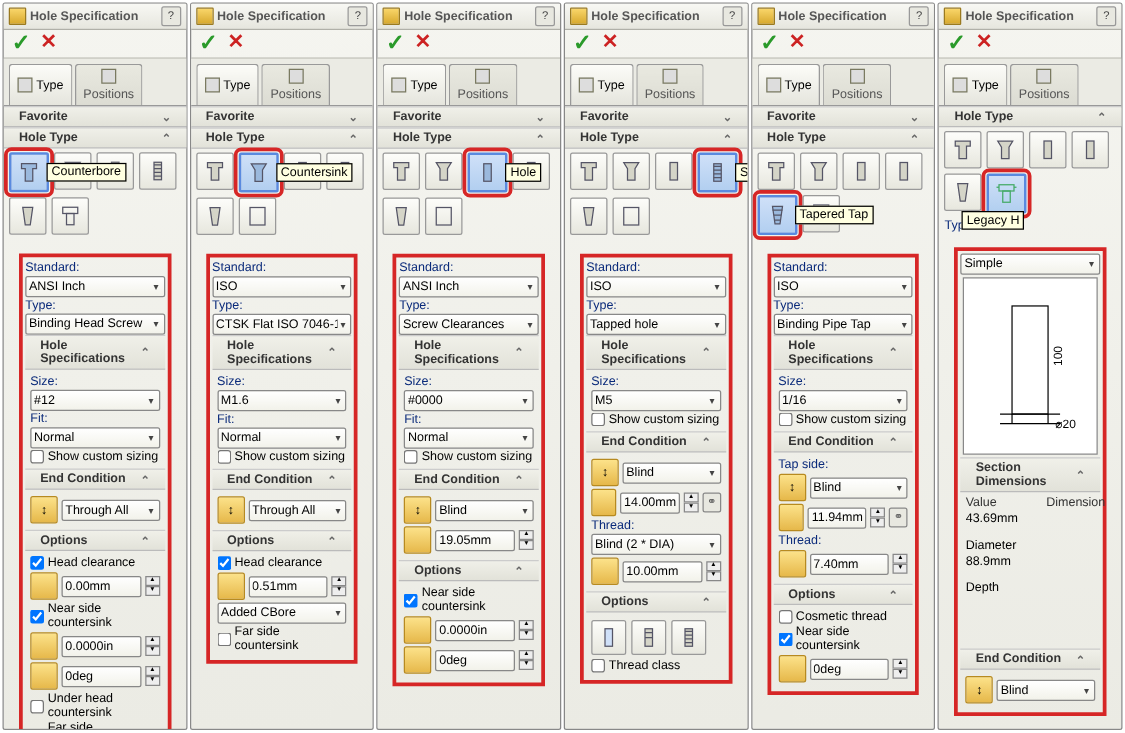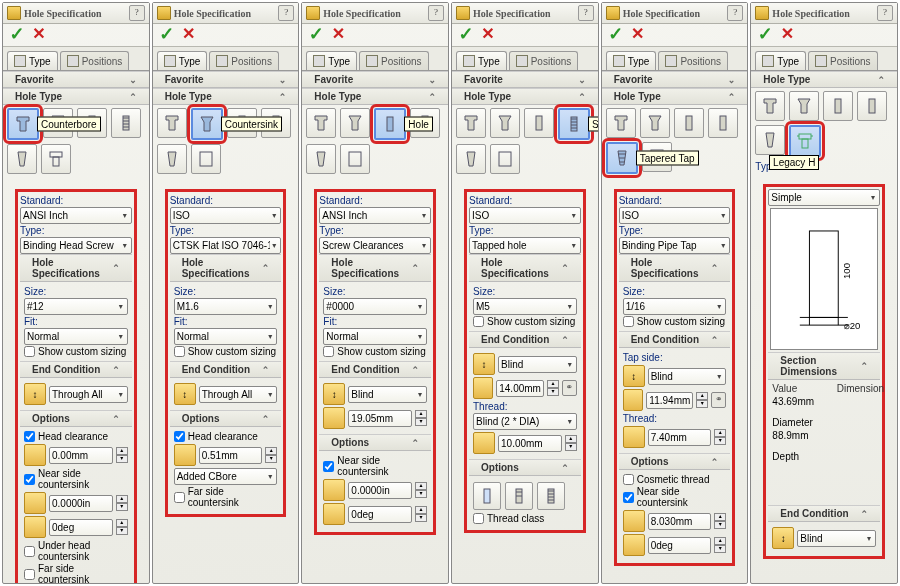--- a/index.html
+++ b/index.html
@@ -24,21 +24,20 @@
     flex-direction: column;
     border-radius: 2px;
   }
   .titlebar {
     display: flex;
     align-items: center;
     gap: 3px;
     padding: 2px 4px;
     background: linear-gradient(#f8f8f4, #e6e6de);
     border-bottom: 1px solid #b0b0a8;
-    font-family: Liberation Serif, serif;
   }
   .cube-icon {
     width: 12px; height: 12px;
     background: linear-gradient(#f9d66a,#d8a92e);
     border: 1px solid #9a7a20;
     border-radius: 1px;
   }
   .title-text { font-weight: bold; color: #555; flex:1; white-space: nowrap; overflow:hidden; }
   .title-btn {
     width: 14px; height: 14px;
@@ -61,21 +60,21 @@
   .tabbar { display:flex; gap:2px; padding:4px 4px 0 4px; border-bottom:1px solid #999; background:#ebebe4; }
   .tab {
     padding: 3px 6px;
     border: 1px solid #999;
     border-bottom: none;
     border-radius: 3px 3px 0 0;
     background: linear-gradient(#fcfcf8,#e5e5dd);
     display:flex; align-items:center; gap:3px;
     font-size:10px;
   }
-  .tab.inactive { background: linear-gradient(#e9e9e0,#dcdcd3); color:#555; }
+  .tab.inactive { background: linear-gradient(#e9e9e0,#dcdcd3); color:#555;flex-direction:column; }
   .tab-icon { width:10px;height:10px;display:inline-block;border:1px solid #7a7a60;background:#ddd; }
   .section-head {
     display:flex; align-items:center; justify-content:space-between;
     padding: 2px 12px;
     background: linear-gradient(#f0f0e9, #e2e2d9);
     border-top:1px solid #ccc;
     border-bottom:1px solid #bbb;
     font-weight:bold;
     color:#333;
   }
@@ -895,30 +894,20 @@
             <input type="checkbox" style="">
             <span>Cosmetic thread</span>
           </div>
         <div class="chk">
             <input type="checkbox" checked="" style="">
             <span>Near side countersink</span>
           </div>
         <div class="row">
             <span class="small-icon gold"></span>
             <div class="combo">
-              <span class="val">8.030mm</span>
-            </div>
-            <div class="spin">
-              <div>▴</div>
-              <div>▾</div>
-            </div>
-          </div>
-        <div class="row">
-            <span class="small-icon gold"></span>
-            <div class="combo">
               <span class="val">0deg</span>
             </div>
             <div class="spin">
               <div>▴</div>
               <div>▾</div>
             </div>
           </div>
       </div>
     </div>
   </div>

